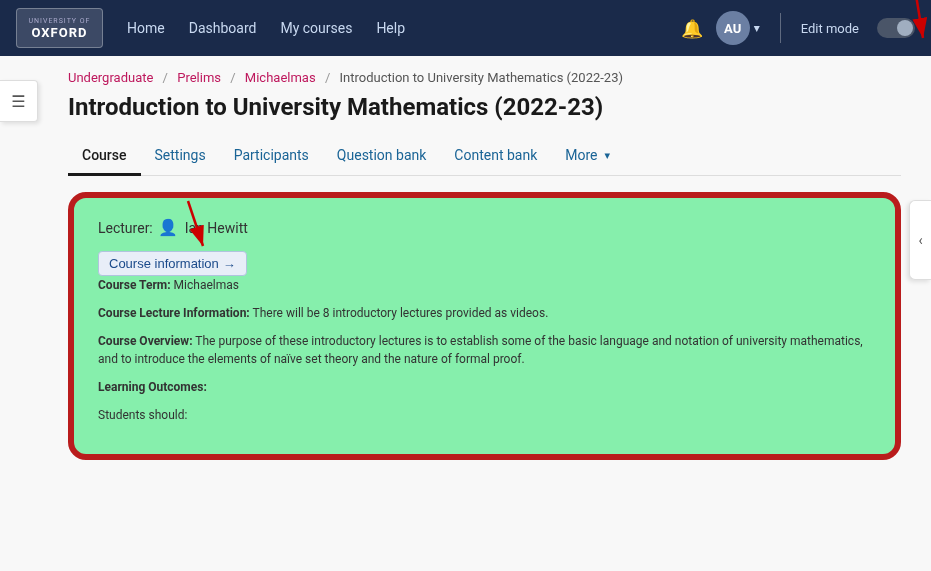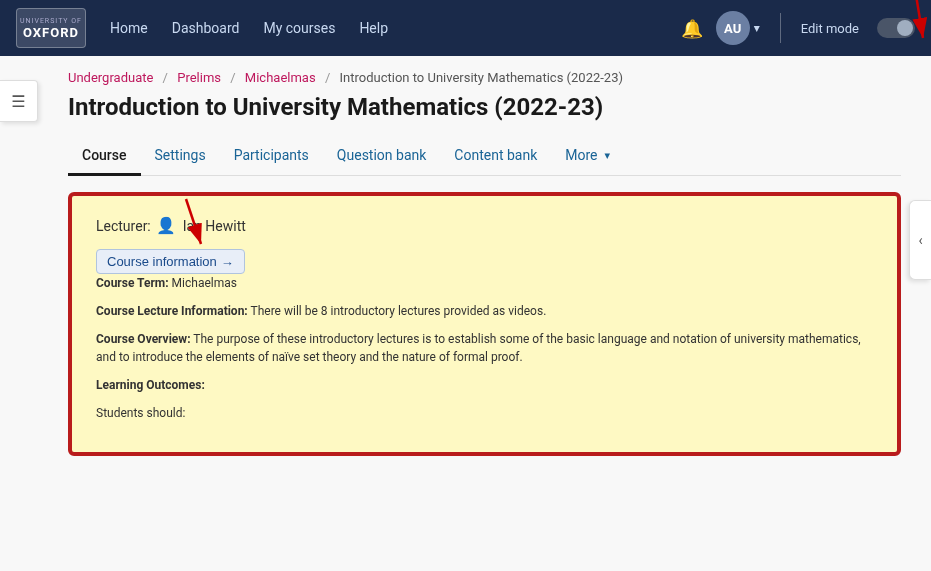--- a/index.html
+++ b/index.html
@@ -17,21 +17,21 @@
     }
     .navbar-logo {
       display: flex;
       align-items: center;
       margin-right: 24px;
     }
     .logo-box {
       background: rgba(255,255,255,0.15);
       border: 1px solid rgba(255,255,255,0.3);
       border-radius: 4px;
-      width: 70px;
+      width: 87px;
       height: 40px;
       display: flex;
       align-items: center;
       justify-content: center;
       flex-direction: column;
     }
     .logo-text-top { font-size: 7px; color: #aac; letter-spacing: 1px; text-transform: uppercase; }
     .logo-text-main { font-size: 13px; font-weight: bold; color: white; letter-spacing: 1px; }
     .navbar-nav {
       display: flex;
@@ -191,23 +191,23 @@
       font-weight: 500;
     }
     .tab-more {
       display: flex;
       align-items: center;
       gap: 7px;
     }
 
     
     .content-card {
-      background: #fef9c3;
-      border: 4px solid #b91c1c;
-      border-radius: 6px;
+      background: #86efac;
+      border: 6px solid #b91c1c;
+      border-radius: 18px;
       padding: 20px 24px;
       margin-top: 16px;
       position: relative;
     }
 
     .lecturer-row {
       display: flex;
       align-items: center;
       gap: 6px;
       margin-bottom: 14px;

